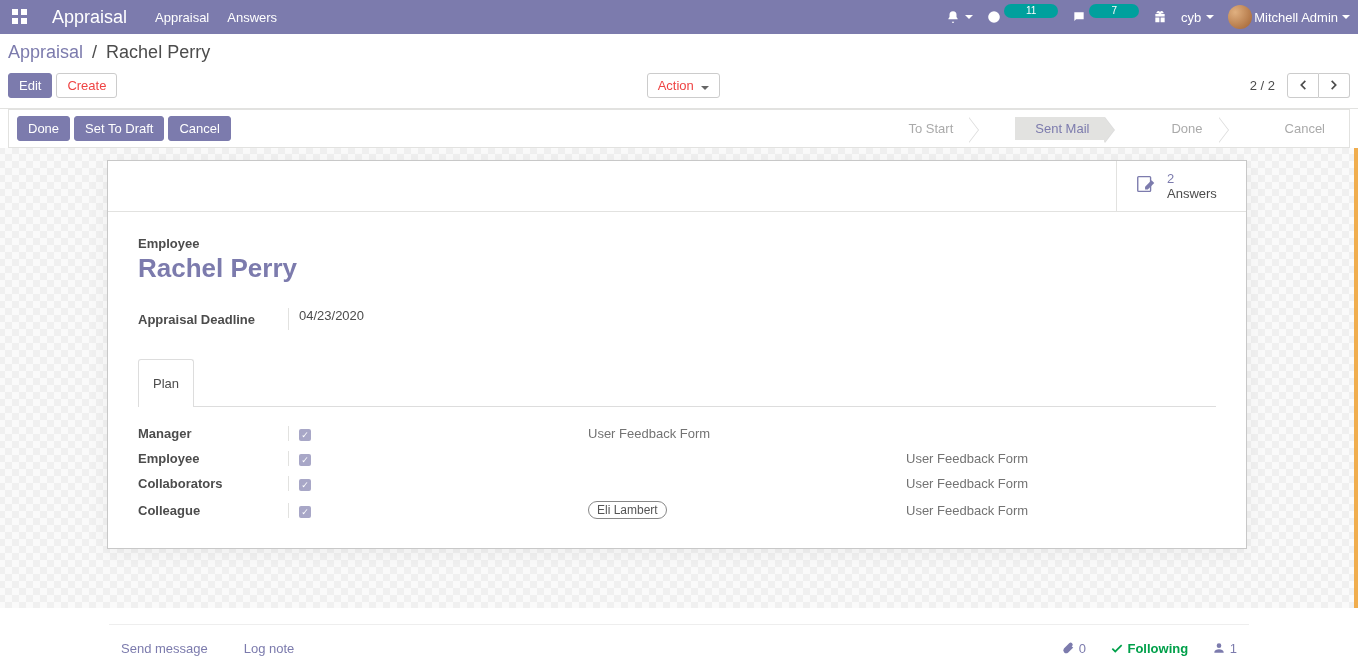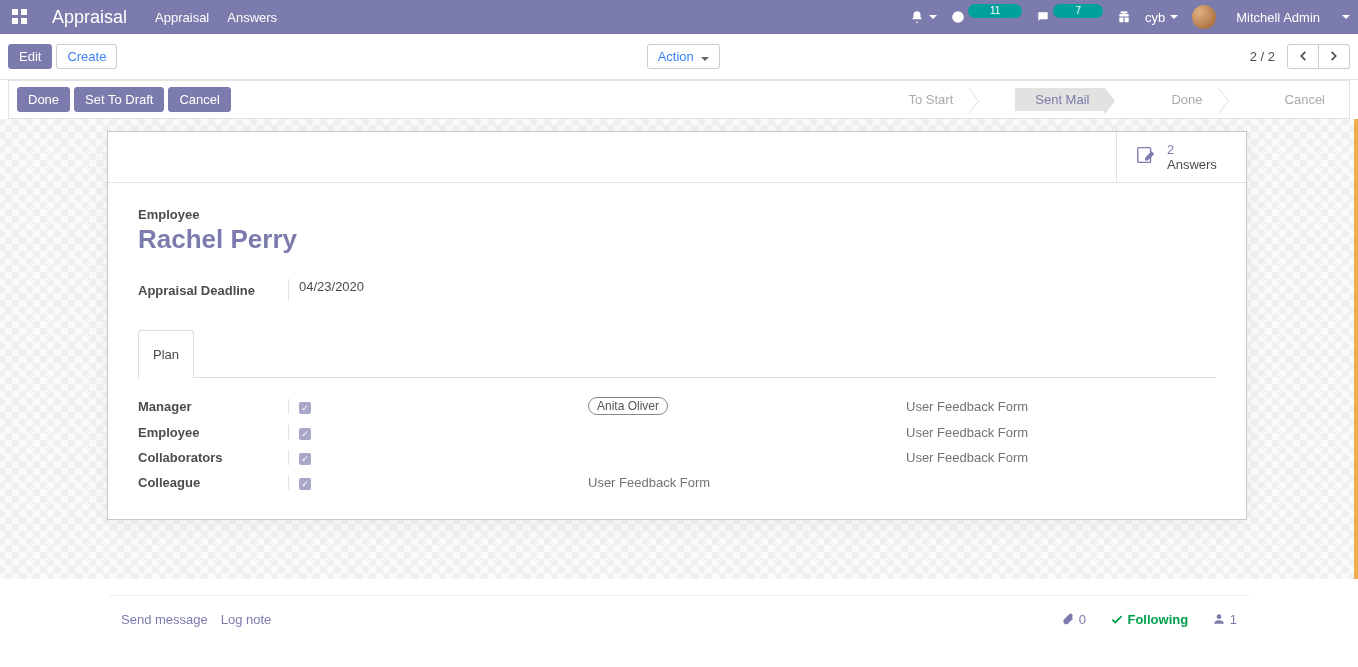--- a/index.html
+++ b/index.html
@@ -12,31 +12,31 @@
 .apps-icon { display: grid; grid-template-columns: 1fr 1fr; grid-template-rows: 1fr 1fr; gap: 2px; width: 16px; height: 16px; cursor: pointer; margin-left: 4px; margin-right: 8px;}
 .apps-icon span { background: #fff; width: 6px; height: 6px; }
 .brand { font-size: 18px; font-weight: 400; color: #fff; }
 .nav-menu { display: flex; gap: 18px; margin-left: 12px; }
 .nav-menu a { color: #fff; font-size: 13px; }
 .navbar-right { display: flex; align-items: center; gap: 14px; }
 .icon-btn { color: #fff; display: flex; align-items: center; gap: 3px; cursor: pointer; position: relative; }
 .badge-pill { background: #00a09d; color: #fff; border-radius: 8px; padding: 0 22px; font-size: 10px; line-height: 14px; position: relative; top: -6px; }
 .caret-d { width: 0; height: 0; border-left: 4px solid transparent; border-right: 4px solid transparent; border-top: 4px solid #fff; display: inline-block; margin-left: 2px;}
 .avatar { width: 24px; height: 24px; border-radius: 50%; background: radial-gradient(circle at 30% 30%, #e0b080, #a06030); }
-.user-block { display: flex; align-items: center; gap: 20px; color: #fff; cursor: pointer;}
+.user-block { display: flex; align-items: center; gap: 2px; color: #fff; cursor: pointer;}
 
 
 .control-panel { border-bottom: 1px solid #e2e2e0; background: #fff; }
 .breadcrumb-row { padding: 8px 16px 0 8px; }
 .breadcrumb { font-size: 18px; color: #4c4c4c; }
 .breadcrumb a { color: #7c7bad; }
 .breadcrumb .sep { color: #4c4c4c; margin: 0 4px;}
 .toolbar-row { display: flex; align-items: center; justify-content: space-between; padding: 10px 8px 10px 8px; }
 .toolbar-left { display: flex; gap: 4px; }
-.btn { border: 1px solid #ccc; background: #fff; padding: 4px 10px; font-size: 13px; cursor: pointer; border-radius: 3px; color: #3b82f6; }
+.btn { border: 1px solid #ccc; background: #fff; padding: 4px 10px; font-size: 13px; cursor: pointer; border-radius: 3px; color: #ef4444; }
 .btn-primary { background: #7c7bad; color: #fff; border-color: #7c7bad; }
 .btn-secondary { background: #7c7bad; color: #fff; border-color: #7c7bad; }
 .btn-group { display: flex; }
 .btn-group .btn { border-radius: 0; }
 .btn-group .btn:first-child { border-radius: 3px 0 0 3px; }
 .btn-group .btn:last-child { border-radius: 0 3px 3px 0; border-left: none; }
 .toolbar-center { }
 .toolbar-right { display: flex; align-items: center; gap: 12px; }
 .pager { color: #4c4c4c; font-size: 13px; }
 .pager-btns { display: flex; }
@@ -77,21 +77,21 @@
 .plan-table { margin-top: 14px; }
 .plan-row { display: flex; align-items: center; padding: 5px 0; }
 .plan-row .c1 { width: 150px; font-weight: bold; }
 .plan-row .c2 { width: 300px; border-left: 1px solid #e2e2e0; padding-left: 10px; }
 .plan-row .c3 { flex: 1; }
 .plan-row .c4 { width: 310px; padding-right: 60px; }
 .checkbox-sq { width: 12px; height: 12px; background: #a8a7c7; border-radius: 2px; display: inline-flex; align-items: center; justify-content: center; color: #fff; font-size: 9px;}
 .tag { border: 1px solid #888; border-radius: 10px; padding: 1px 8px; font-size: 12px; color: #555; display: inline-block;}
 .link { color: #737373; cursor: pointer; }
 .chatter-row { display: flex; justify-content: space-between; padding: 16px 12px 10px; border-top: 1px solid #eee; max-width: 1140px; margin: 16px auto 0;}
-.chatter-left { display: flex; gap: 13px; }
+.chatter-left { display: flex; gap: 36px; }
 .chatter-left a { color: #7c7bad; }
 .chatter-right { display: flex; gap: 24px; align-items: center; color: #7c7bad;}
 .following { color: #00a04a; font-weight: bold; }
 .svg-ico { width: 14px; height: 14px; fill: currentColor; vertical-align: -2px; }
 </style>
 </head>
 <body>
 
 <div class="navbar">
   <div class="navbar-left">
@@ -137,20 +137,27 @@
     </div>
     <div class="user-block">
       <div class="avatar"></div>
       <span>Mitchell Admin</span>
       <span class="caret-d"></span>
     </div>
   </div>
 </div>
 
 <div class="control-panel">
+  <div class="breadcrumb-row">
+    <div class="breadcrumb">
+      <a href="#">Appraisal</a>
+      <span class="sep">/</span>
+      <span>Rachel Perry</span>
+    </div>
+  </div>
   <div class="toolbar-row">
     <div class="toolbar-left">
       <button class="btn btn-primary">Edit</button>
       <button class="btn">Create</button>
     </div>
     <div class="toolbar-center">
       <button class="btn">
         <span>Action</span>
         <span class="caret-d" style="border-top-color:#666;margin-left:4px;"></span>
       </button>
@@ -212,38 +219,38 @@
       </div>
 
       <div class="tabs">
         <div class="tab active">Plan</div>
       </div>
 
       <div class="plan-table" id="plan-table">
           <div class="plan-row">
             <div class="c1">Manager</div>
             <div class="c2"><span class="checkbox-sq">✓</span></div>
-            <div class="c3"><span class="tag">Anita Oliver</span></div>
             <div class="c4"><a class="link" href="#">User Feedback Form</a></div>
           </div>
           <div class="plan-row">
             <div class="c1">Employee</div>
             <div class="c2"><span class="checkbox-sq">✓</span></div>
             <div class="c3"></div>
             <div class="c4"><a class="link" href="#">User Feedback Form</a></div>
           </div>
           <div class="plan-row">
             <div class="c1">Collaborators</div>
             <div class="c2"><span class="checkbox-sq">✓</span></div>
             <div class="c3"></div>
             <div class="c4"><a class="link" href="#">User Feedback Form</a></div>
           </div>
           <div class="plan-row">
             <div class="c1">Colleague</div>
             <div class="c2"><span class="checkbox-sq">✓</span></div>
+            <div class="c3"><span class="tag">Eli Lambert</span></div>
             <div class="c4"><a class="link" href="#">User Feedback Form</a></div>
           </div>
         </div>
     </div>
   </div>
 </div>
 
 <div class="chatter-row">
   <div class="chatter-left">
     <a href="#">Send message</a>

